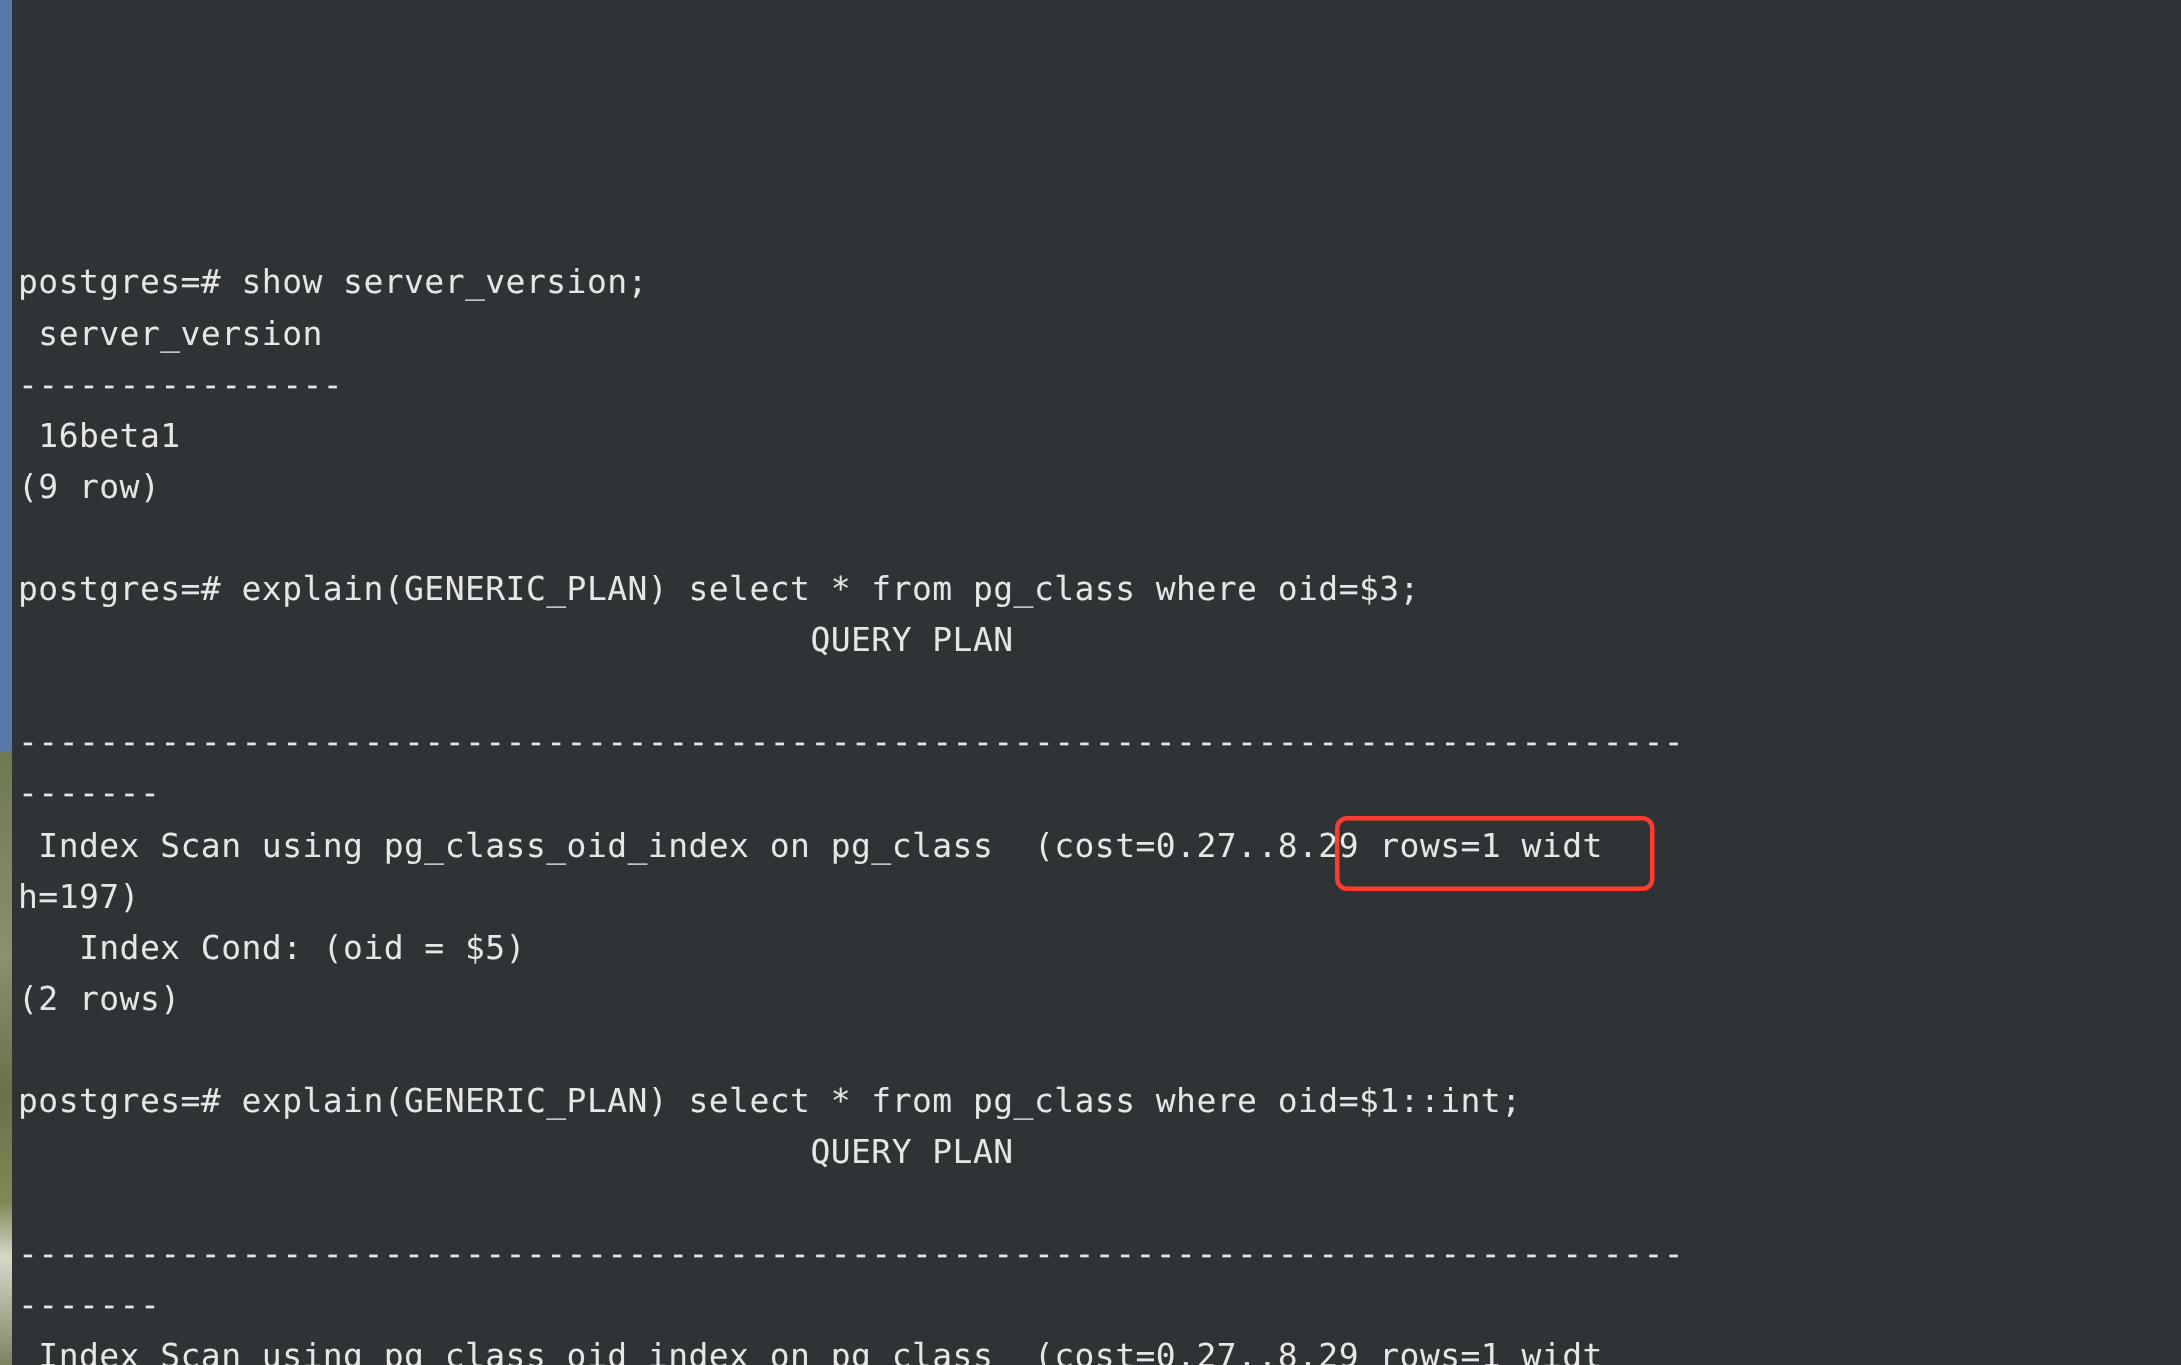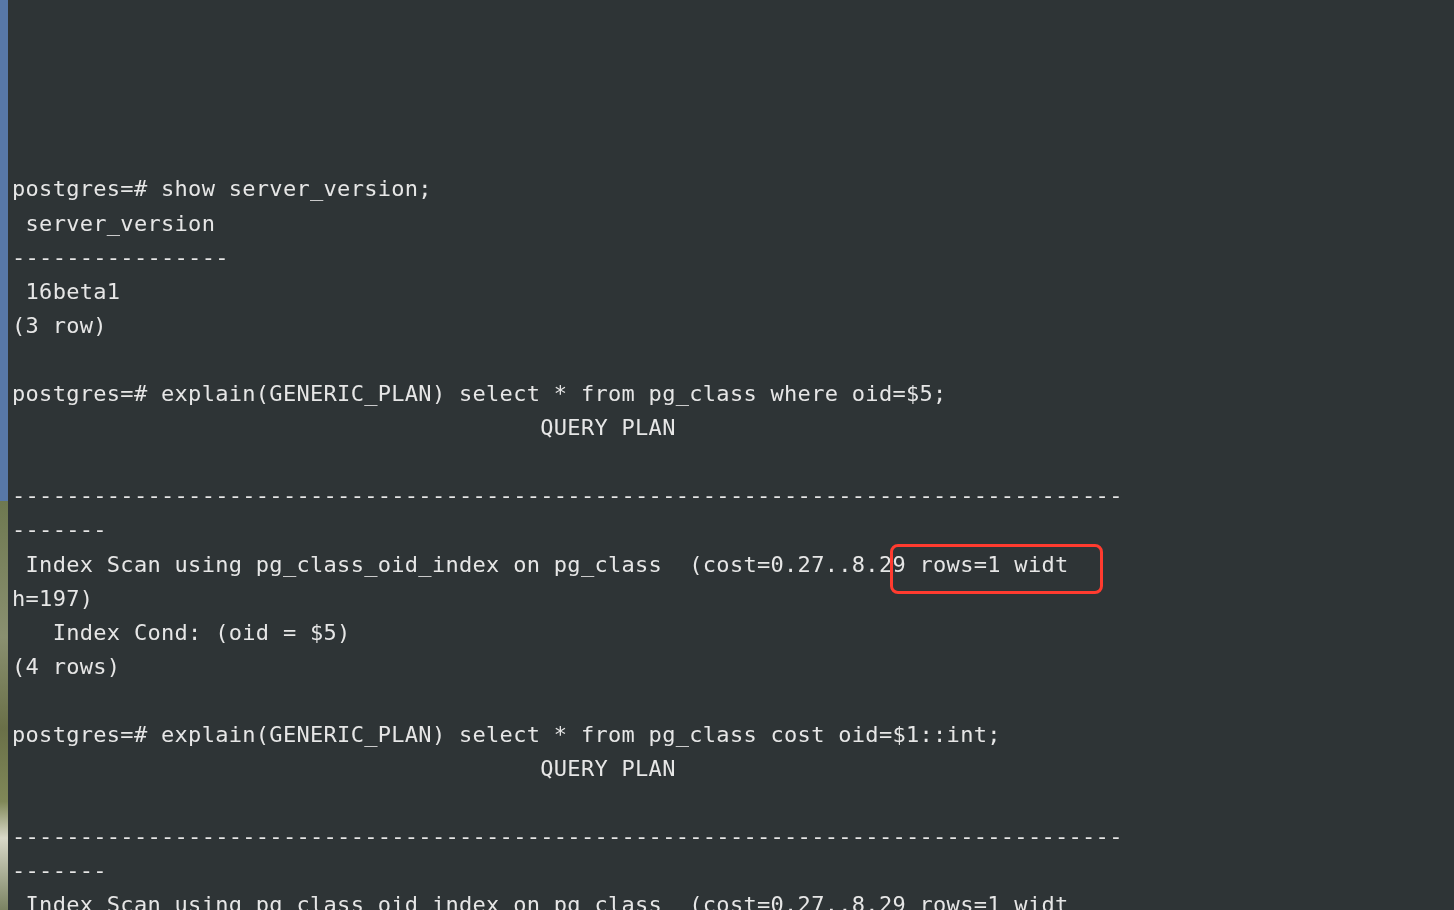--- a/index.html
+++ b/index.html
@@ -39,33 +39,33 @@
 </head>
 <body>
 
 
 
 <div class="terminal">
 <span>postgres=# show server_version;</span>
 <span> server_version</span>
 <span>----------------</span>
 <span> 16beta1</span>
-<span>(3 row)</span>
+<span>(9 row)</span>
 <span></span>
-<span>postgres=# explain(GENERIC_PLAN) select * from pg_class where oid=$5;</span>
+<span>postgres=# explain(GENERIC_PLAN) select * from pg_class where oid=$3;</span>
 <span>                                       QUERY PLAN</span>
 <span></span>
 <span>----------------------------------------------------------------------------------</span>
 <span>-------</span>
 <span> Index Scan using pg_class_oid_index on pg_class  (cost=0.27..8.29 rows=1 widt</span>
 <span>h=197)</span>
 <span>   Index Cond: (oid = $5)</span>
-<span>(4 rows)</span>
+<span>(2 rows)</span>
 <span></span>
-<span>postgres=# explain(GENERIC_PLAN) select * from pg_class cost oid=$1::int;</span>
+<span>postgres=# explain(GENERIC_PLAN) select * from pg_class where oid=$1::int;</span>
 <span>                                       QUERY PLAN</span>
 <span></span>
 <span>----------------------------------------------------------------------------------</span>
 <span>-------</span>
 <span> Index Scan using pg_class_oid_index on pg_class  (cost=0.27..8.29 rows=1 widt</span>
 
 
 
 </div>
 

